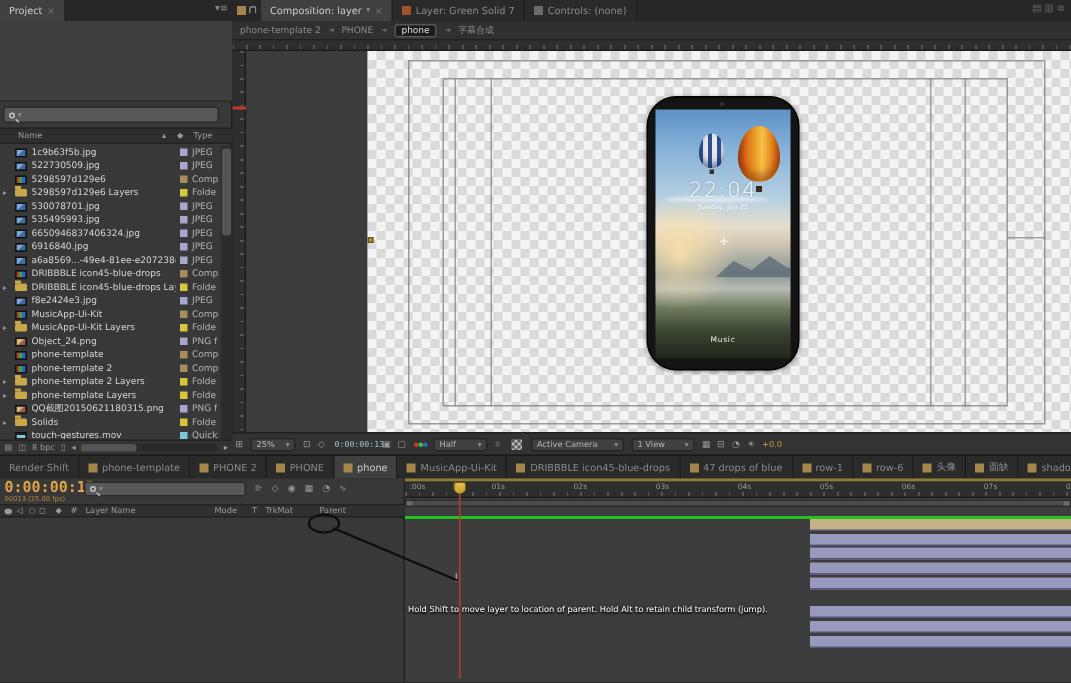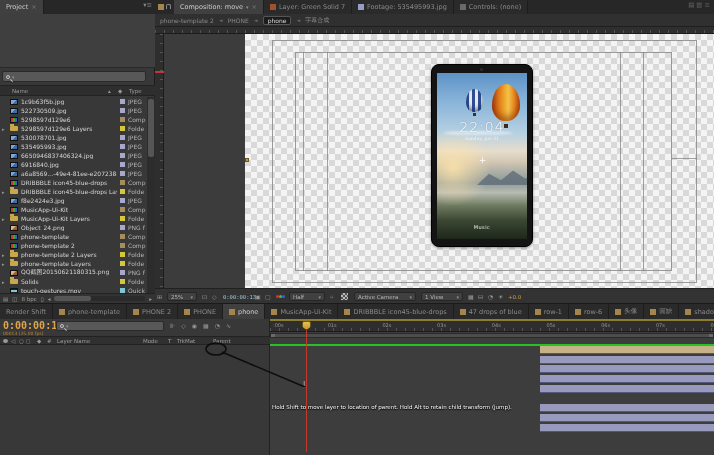--- a/index.html
+++ b/index.html
@@ -229,31 +229,27 @@
     </div>
   </div>
 
   <div class="abs" id="comp-panel" style="left:155px;top:0;width:559px;height:303px;background:#2b2b2b">
     <div class="abs" style="left:0;top:0;width:559px;height:14px;background:#272727;display:flex;font-size:6.5px">
       <div style="display:flex;align-items:center;gap:2px;padding:0 3px">
           <span class="chip" style="background:#a6854a"></span>
           <span style="width:5px;height:5px;border:1px solid #888;border-radius:2px 2px 0 0;border-bottom:none;margin-top:-2px"></span>
         </div>
       <div class="tab active">
-          <span>Composition: move</span>
+          <span>Composition: layer</span>
           <span class="caret">▾</span>
           <span style="color:#777">×</span>
         </div>
       <div class="tab">
           <span class="chip" style="background:#a0522d"></span>
           <span>Layer: Green Solid 7</span>
-        </div>
-      <div class="tab">
-          <span class="chip" style="background:#9a9ac8"></span>
-          <span>Footage: 535495993.jpg</span>
         </div>
       <div class="tab">
           <span class="chip" style="background:#6a6a6a"></span>
           <span>Controls: (none)</span>
         </div>
       <div style="margin-left:auto;color:#666;padding:1px 4px">▤ ▥ ≡</div>
     </div>
     <div class="abs" id="breadcrumb" style="left:0;top:14px;width:559px;height:13px;background:#303030;border-bottom:1px solid #1f1f1f;display:flex;align-items:center;gap:5px;padding-left:5px;font-size:6px;color:#8a8a8a">
         <div class="nw" style="color: rgb(138, 138, 138);">phone-template 2</div>
         <div style="color: rgb(102, 102, 102); font-size: 5px;">◄</div>
@@ -273,21 +269,21 @@
 
       <div class="wire" style="left:108px;top:6px;width:425px;height:243px"></div>
       <div class="wire" style="left:131px;top:18px;width:377px;height:219px"></div>
       <div class="vline" style="left:139px;top:18px;height:219px"></div>
       <div class="vline" style="left:163px;top:18px;height:219px"></div>
       <div class="vline" style="left:456px;top:18px;height:219px"></div>
       <div class="vline" style="left:479px;top:18px;height:219px"></div>
       <div class="abs" style="left:508px;top:124px;width:25px;height:0;border-top:1px solid rgba(125,125,125,.7)"></div>
       <div class="abs" style="left:81px;top:124px;width:4px;height:4px;background:#b89a4a;border:1px solid #6a5a20"></div>
 
-      <div class="abs" id="phone" style="left:267px;top:30px;width:102px;height:183px;background:#141414;border:1px solid #000;border-radius:8px;box-shadow:0 1px 3px rgba(0,0,0,.4)">
+      <div class="abs" id="phone" style="left:267px;top:30px;width:102px;height:183px;background:#141414;border:1px solid #000;border-radius:20px;box-shadow:0 1px 3px rgba(0,0,0,.4)">
         <div class="abs" style="left:48px;top:3px;width:3px;height:3px;border-radius:50%;background:#2e2e2e"></div>
         <div class="abs" id="phone-screen" style="left:5px;top:8px;width:90px;height:166px;overflow:hidden;background:
           radial-gradient(circle at 18% 57%, rgba(255,228,170,.85), rgba(255,228,170,0) 32%),
           linear-gradient(180deg,#5d92c6 0%,#86b2d8 16%,#b6d0e2 36%,#e6ddcd 47%,#d5c9b5 53%,#a9adA4 60%,#8d9898 66%,#b7bbb2 72%,#6d7a5e 80%,#3a4632 89%,#1f271b 100%)">
           <div class="abs" style="left:6px;top:58px;width:70px;height:4px;background:rgba(255,255,255,.5);border-radius:50%;filter:blur(1px)"></div>
           <div class="abs" style="left:40px;top:96px;width:60px;height:16px;background:#5f6d78;clip-path:polygon(0 100%,20% 30%,40% 70%,60% 10%,80% 60%,100% 40%,100% 100%);opacity:.8"></div>
           <div class="abs" style="left:29px;top:16px;width:17px;height:23px;border-radius:50% 50% 46% 46%/58% 58% 42% 42%;background:repeating-linear-gradient(90deg,#2e4f93 0 3px,#e9e9ec 3px 6px);box-shadow:inset 0 -3px 4px rgba(20,40,90,.55)"></div>
           <div class="abs" style="left:36px;top:40px;width:3px;height:3px;background:#3a3026"></div>
           <div class="abs" style="left:55px;top:11px;width:28px;height:37px;border-radius:50% 50% 46% 46%/58% 58% 42% 42%;background:linear-gradient(90deg,#a93a10 0%,#dd7517 22%,#f0a72e 45%,#f3c24a 58%,#e8871e 80%,#bb480f 100%);box-shadow:inset 0 -5px 6px rgba(120,40,0,.5)"></div>
           <div class="abs" style="left:67px;top:51px;width:4px;height:4px;background:#3a2a1a"></div>

